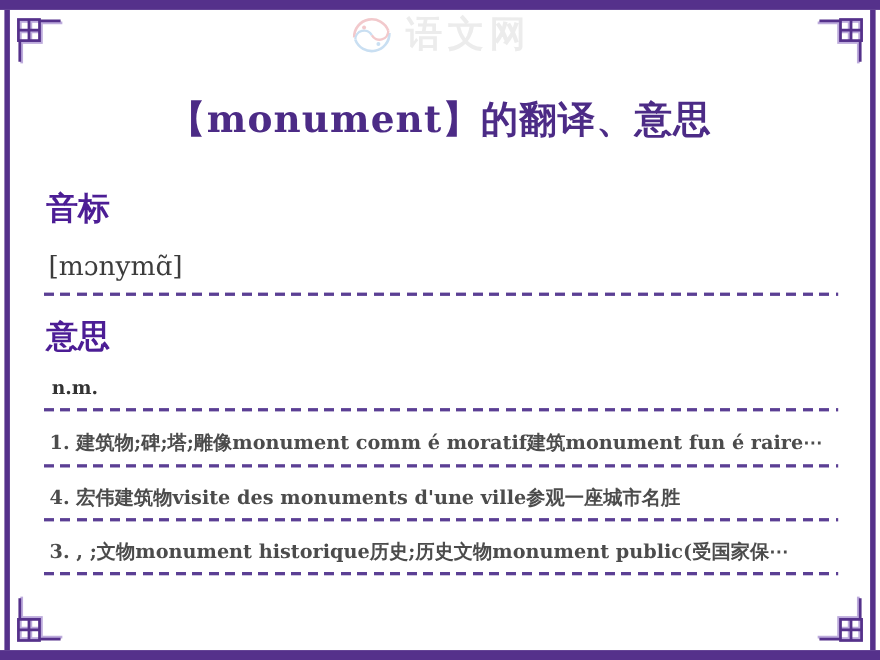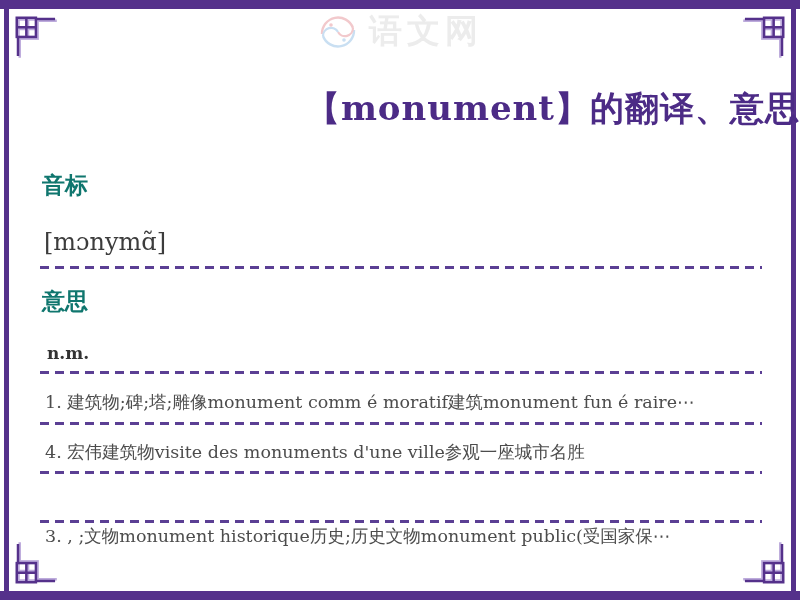--- a/index.html
+++ b/index.html
@@ -35,48 +35,48 @@
   }
   .logo-text {
     font-family:"DejaVu Sans","Liberation Sans",sans-serif;
     font-size:33px; font-weight:bold; letter-spacing:5px;
     color:#ececec;
   }
 
   
   .page-title {
     position:absolute; top:86px; left:0; width:100%;
-    text-align:right;
+    text-align:center;
     font-size:34px; font-weight:bold; color:#4c2b86;
     letter-spacing:1px;
   }
 
   
   .sec-heading {
     position:absolute; left:42px;
-    font-size:23px; font-weight:bold; color:#0f766e;
+    font-size:29px; font-weight:bold; color:#4c1d95;
   }
   #heading-phonetic { top:170px; }
   #heading-meaning  { top:286px; }
 
   .phonetic-value {
     position:absolute; left:44px; top:228px;
     font-size:24px; color:#3c3c3c;
   }
   .pos-label {
     position:absolute; left:47px; top:343px;
     font-size:17px; font-weight:bold; color:#333333;text-align:center;
   }
   .definition {
     position:absolute; left:45px; right:34px;
-    font-size:17.5px; color:#4c4c4c; white-space:nowrap; overflow:hidden;
+    font-size:17.5px; color:#4c4c4c; white-space:nowrap; overflow:hidden;font-weight:bold;
   }
   #def-0 { top:390px; }
   #def-1 { top:440px; }
-  #def-2 { top:489px;margin-top:35px; }
+  #def-2 { top:489px; }
 
   .dashline {
     position:absolute; left:40px; right:38px; height:3px;
     background:repeating-linear-gradient(90deg,#5b3f94 0 9px,transparent 9px 15px);
   }
   #dash-1 { top:266px; }
   #dash-2 { top:371px; }
   #dash-3 { top:422px; }
   #dash-4 { top:471px; }
   #dash-5 { top:520px; }

